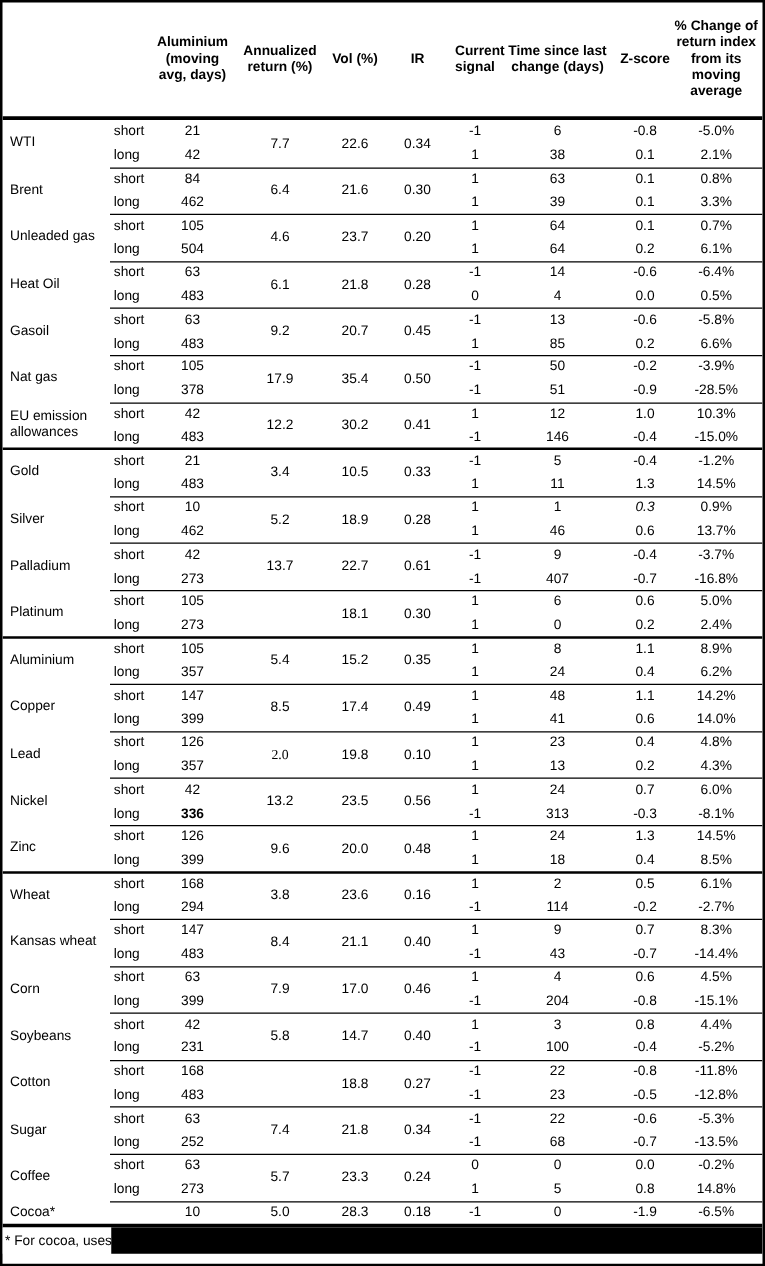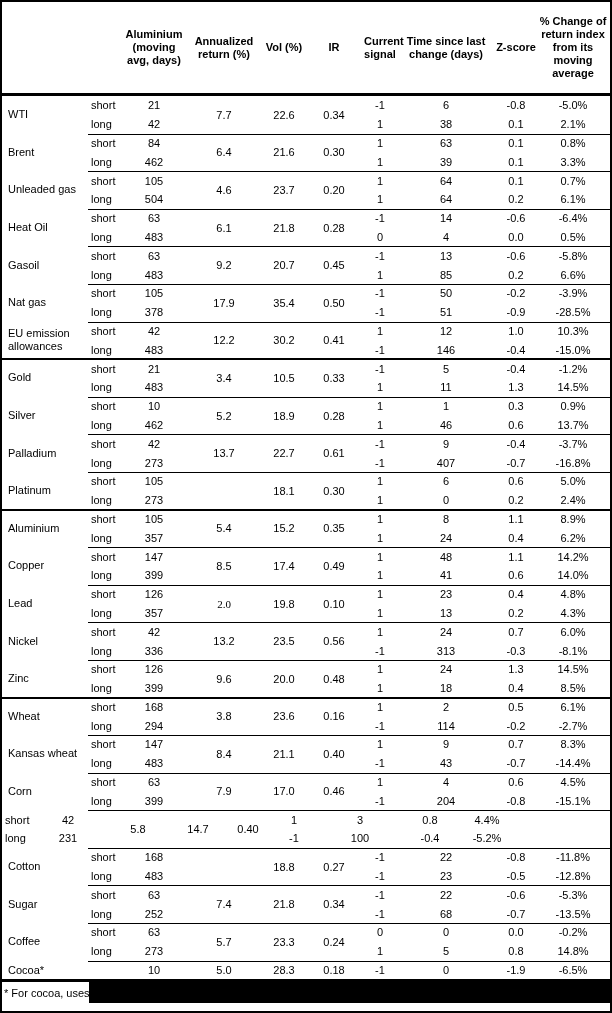--- a/index.html
+++ b/index.html
@@ -304,21 +304,21 @@
       <div class="block sep">
         <div class="name-cell">Silver</div>
         <div class="block-grid">
           <div class="cell g3" style="grid-row: 1 / span 2;">5.2</div>
           <div class="cell g4" style="grid-row: 1 / span 2;">18.9</div>
           <div class="cell g5" style="grid-row: 1 / span 2;">0.28</div>
           <div class="cell g1 term" style="grid-row: 1;">short</div>
           <div class="cell g2" style="grid-row: 1;">10</div>
           <div class="cell g6" style="grid-row: 1;">1</div>
           <div class="cell g7" style="grid-row: 1;">1</div>
-          <div class="cell g8" style="grid-row: 1;">0.3</div>
+          <div class="cell g8" style="grid-row: 1; font-style: italic;">0.3</div>
           <div class="cell g9" style="grid-row: 1;">0.9%</div>
           <div class="cell g1 term" style="grid-row: 2;">long</div>
           <div class="cell g2" style="grid-row: 2;">462</div>
           <div class="cell g6" style="grid-row: 2;">1</div>
           <div class="cell g7" style="grid-row: 2;">46</div>
           <div class="cell g8" style="grid-row: 2;">0.6</div>
           <div class="cell g9" style="grid-row: 2;">13.7%</div>
         </div>
       </div>
       <div class="block sep">
@@ -426,21 +426,21 @@
           <div class="cell g3" style="grid-row: 1 / span 2;">13.2</div>
           <div class="cell g4" style="grid-row: 1 / span 2;">23.5</div>
           <div class="cell g5" style="grid-row: 1 / span 2;">0.56</div>
           <div class="cell g1 term" style="grid-row: 1;">short</div>
           <div class="cell g2" style="grid-row: 1;">42</div>
           <div class="cell g6" style="grid-row: 1;">1</div>
           <div class="cell g7" style="grid-row: 1;">24</div>
           <div class="cell g8" style="grid-row: 1;">0.7</div>
           <div class="cell g9" style="grid-row: 1;">6.0%</div>
           <div class="cell g1 term" style="grid-row: 2;">long</div>
-          <div class="cell g2" style="grid-row: 2;">336</div>
+          <div class="cell g2" style="grid-row: 2; font-weight: bold;">336</div>
           <div class="cell g6" style="grid-row: 2;">-1</div>
           <div class="cell g7" style="grid-row: 2;">313</div>
           <div class="cell g8" style="grid-row: 2;">-0.3</div>
           <div class="cell g9" style="grid-row: 2;">-8.1%</div>
         </div>
       </div>
       <div class="block sep">
         <div class="name-cell">Zinc</div>
         <div class="block-grid">
           <div class="cell g3" style="grid-row: 1 / span 2;">9.6</div>
@@ -514,20 +514,21 @@
           <div class="cell g9" style="grid-row: 1;">4.5%</div>
           <div class="cell g1 term" style="grid-row: 2;">long</div>
           <div class="cell g2" style="grid-row: 2;">399</div>
           <div class="cell g6" style="grid-row: 2;">-1</div>
           <div class="cell g7" style="grid-row: 2;">204</div>
           <div class="cell g8" style="grid-row: 2;">-0.8</div>
           <div class="cell g9" style="grid-row: 2;">-15.1%</div>
         </div>
       </div>
       <div class="block sep">
+        <div class="name-cell">Soybeans</div>
         <div class="block-grid">
           <div class="cell g3" style="grid-row: 1 / span 2;">5.8</div>
           <div class="cell g4" style="grid-row: 1 / span 2;">14.7</div>
           <div class="cell g5" style="grid-row: 1 / span 2;">0.40</div>
           <div class="cell g1 term" style="grid-row: 1;">short</div>
           <div class="cell g2" style="grid-row: 1;">42</div>
           <div class="cell g6" style="grid-row: 1;">1</div>
           <div class="cell g7" style="grid-row: 1;">3</div>
           <div class="cell g8" style="grid-row: 1;">0.8</div>
           <div class="cell g9" style="grid-row: 1;">4.4%</div>

